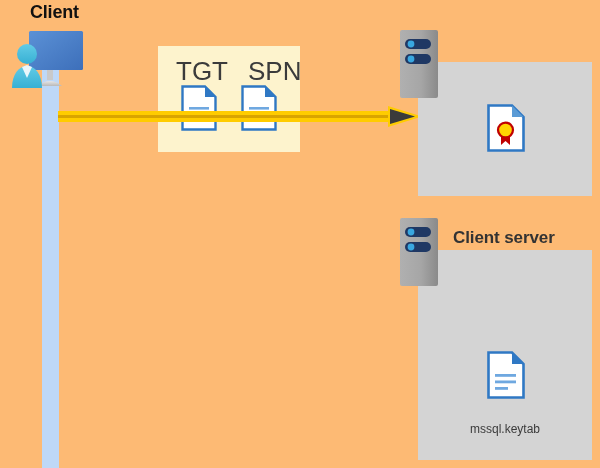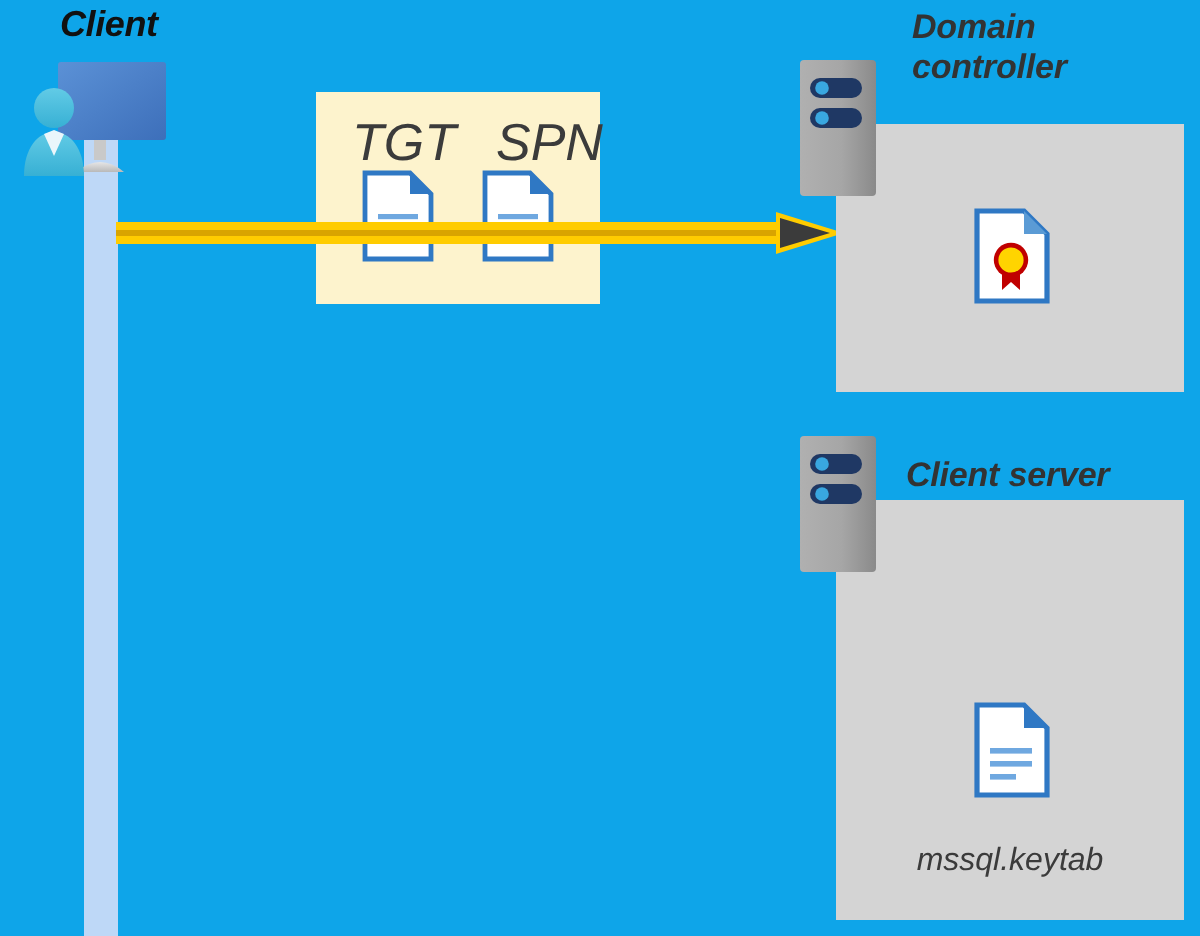--- a/index.html
+++ b/index.html
@@ -7,23 +7,22 @@
     padding: 0;
     background: #ffffff;
   }
   body {
     font-family: "Liberation Sans", sans-serif;
   }
   #canvas {
     position: relative;
     width: 600px;
     height: 468px;
-    background: #0ea5e9;
+    background: #fdba74;
     overflow: hidden;
-    font-style: italic;
   }
 
   
   .lifeline {
     position: absolute;
     left: 42px;
     top: 68px;
     width: 17px;
     height: 400px;
     background: #bed8f7;
@@ -114,21 +113,21 @@
   .cert-icon    { position: absolute; left: 487px; top: 104px; width: 38px; height: 48px; }
   .sql-icon     { position: absolute; left: 484px; top: 278px; width: 44px; height: 50px; }
   .keytab-icon  { position: absolute; left: 487px; top: 351px; width: 38px; height: 48px; }
 
   .keytab-label {
     position: absolute;
     left: 418px;
     top: 422px;
     width: 174px;
     text-align: center;
-    font-size: 16px;
+    font-size: 12px;
     color: #3b3b3b;
     white-space: nowrap;
   }
 </style>
 </head>
 <body>
 
 <div id="canvas">
 
   <div class="lifeline"></div>
@@ -216,22 +215,20 @@
         </linearGradient>
       </defs>
       <rect x="0" y="0" width="38" height="68" rx="2" fill="url(#srvGrad1)"></rect>
       <rect x="5" y="9" width="26" height="10" rx="5" fill="#1f3864"></rect>
       <circle cx="11" cy="14" r="3.4" fill="#39a7e0"></circle>
       <rect x="5" y="24" width="26" height="10" rx="5" fill="#1f3864"></rect>
       <circle cx="11" cy="29" r="3.4" fill="#39a7e0"></circle>
     </svg>
   </div>
 
-  <div class="panel-title title-dc">Domain
-controller</div>
 
   <div class="cert-icon">
     <svg width="38" height="48" viewBox="0 0 38 48" xmlns="http://www.w3.org/2000/svg">
       <path d="M1.5 1.5 H25 L36.5 13 V46.5 H1.5 Z" fill="#ffffff" stroke="#2f78c4" stroke-width="2.6"></path>
       <path d="M25 1.5 L36.5 13 H25 Z" fill="#5b9bd5"></path>
 
       <path d="M14 29 L14 41 L18.5 37 L23 41 L23 29 Z" fill="#c00000"></path>
 
       <circle cx="18.5" cy="26" r="8.6" fill="#c00000"></circle>
       <circle cx="18.5" cy="26" r="6.3" fill="#ffd400"></circle>

